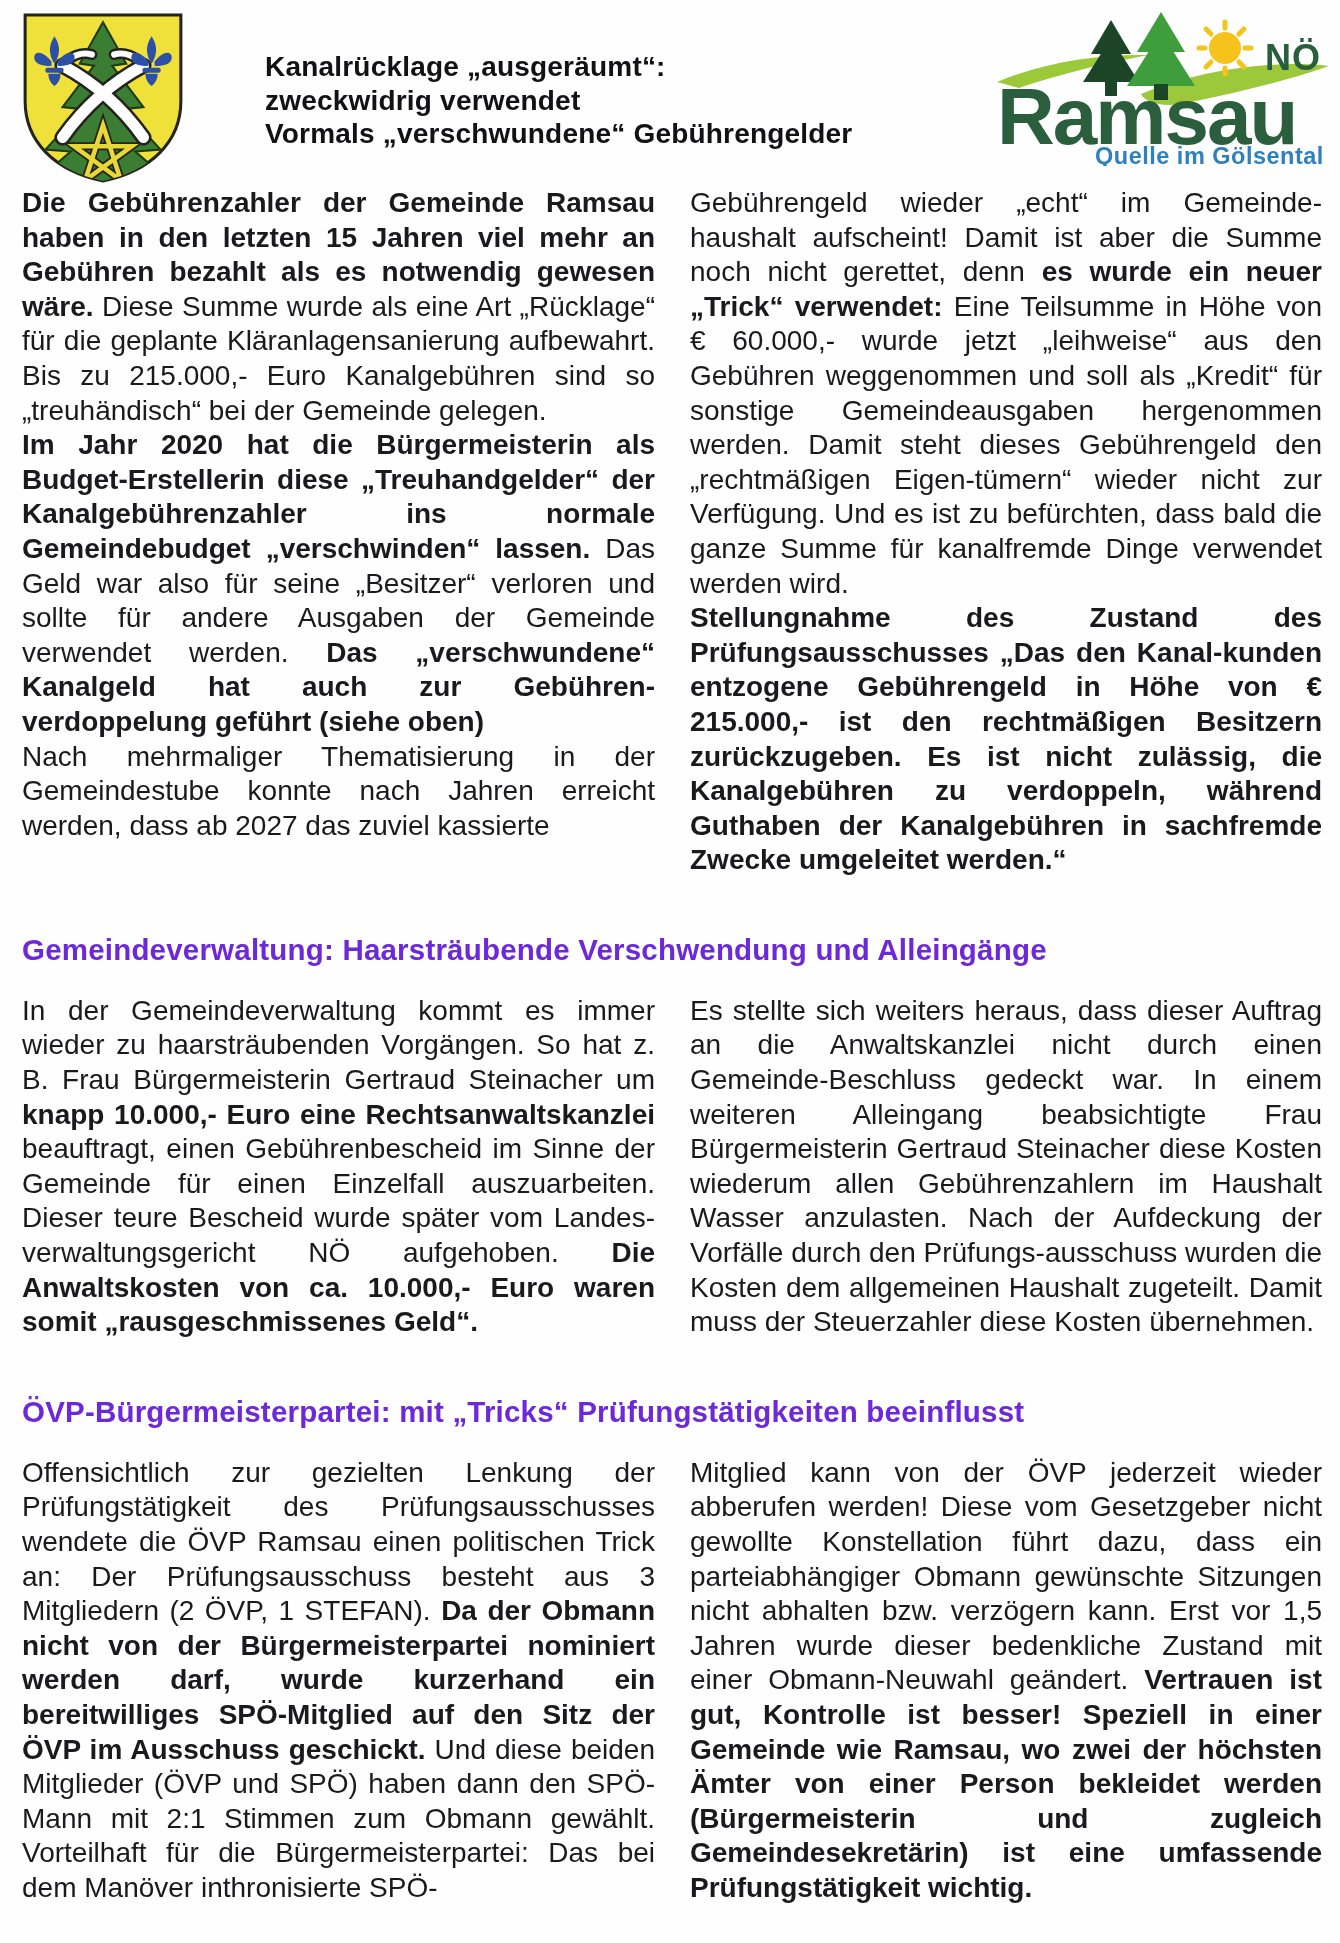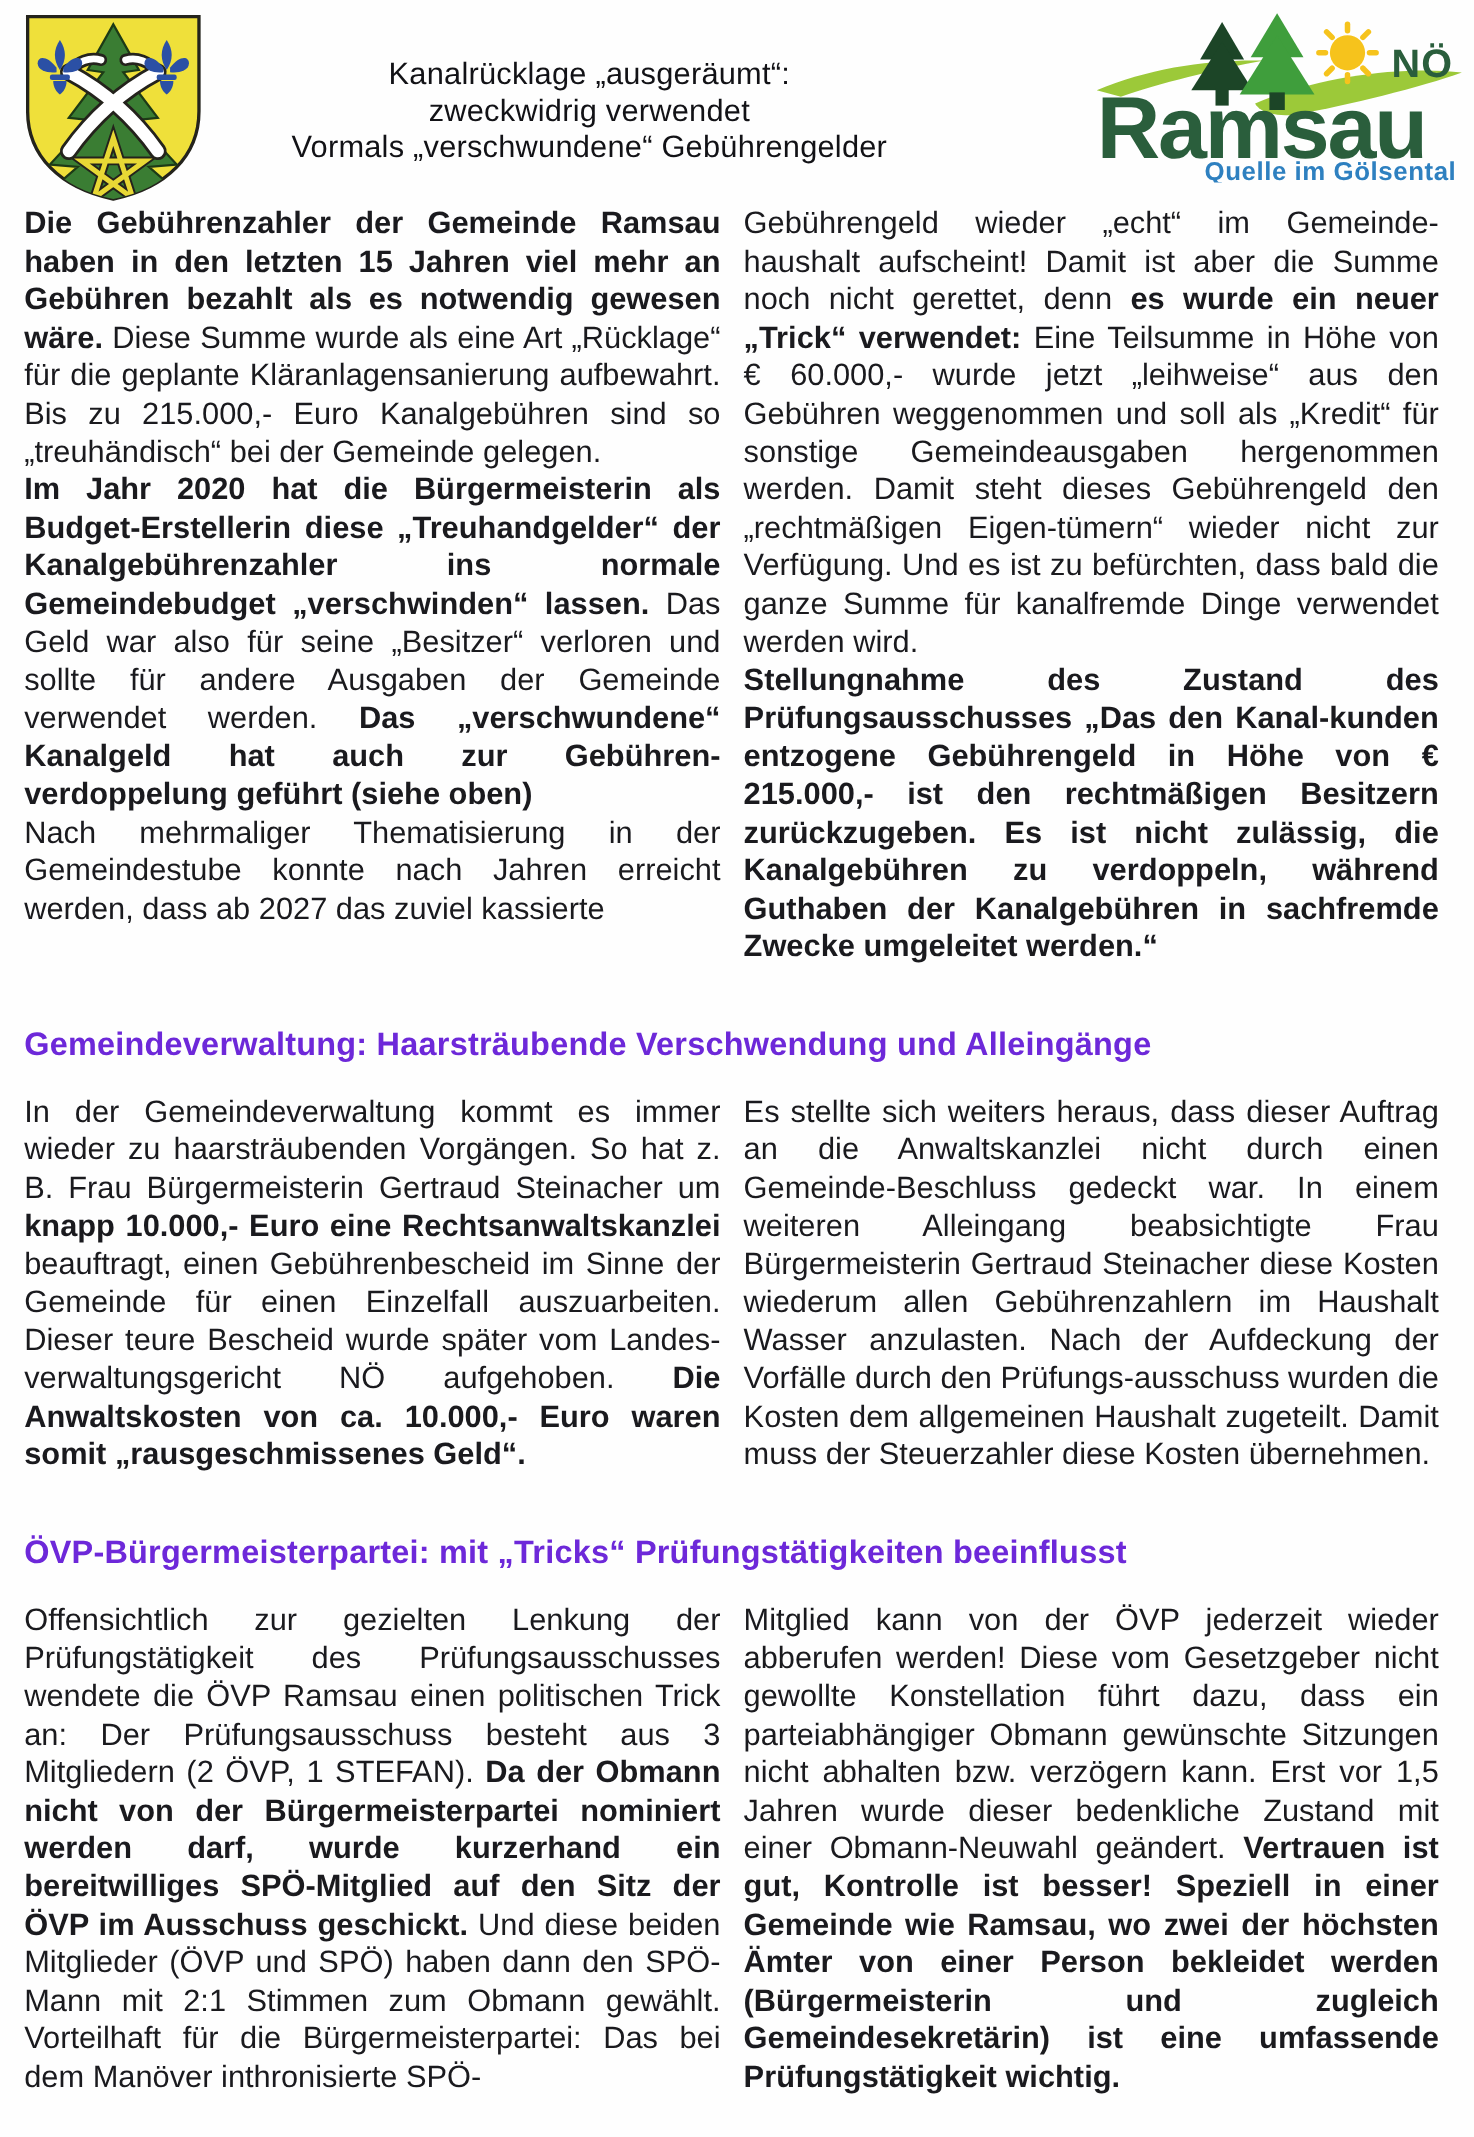--- a/index.html
+++ b/index.html
@@ -6,31 +6,31 @@
   .page{
     position:relative;width:1340px;height:1943px;margin:0 auto;
     background:#fefefe;color:#1a1a1e;overflow:hidden;
     font-family:"Liberation Sans",sans-serif;
   }
   
   .header{position:relative;height:186px;}
   .crest{position:absolute;left:18px;top:8px;}
   .headline{
     position:absolute;left:265px;top:50px;
-    font-weight:400;font-size:28px;line-height:33.5px;
-    letter-spacing:.2px;color:#121216;white-space:nowrap;text-align:center;
+    font-weight:700;font-size:28px;line-height:33.5px;
+    letter-spacing:.2px;color:#121216;white-space:nowrap;
   }
   .logo{position:absolute;left:993px;top:6px;}
   .logo text{font-family:"Liberation Sans",sans-serif;font-weight:700;}
   .logo .brand{font-size:80px;letter-spacing:-2px;}
   .logo .region{font-size:36px;letter-spacing:1px;}
   .logo .tagline{font-size:23.5px;letter-spacing:.5px;}
   
   main{padding:0 18px 0 22px;}
-  .cols{display:flex;gap:21px;}
+  .cols{display:flex;gap:35px;}
   .col{
     text-align:justify;font-size:28px;line-height:34.6px;
     color:#1a1a1e;
   }
   .col.left{width:633px;}
   .col.right{width:632px;}
   p{margin:0;}
   .run-b{font-weight:700;}
   .run-bi{font-weight:700;}
   h2{

